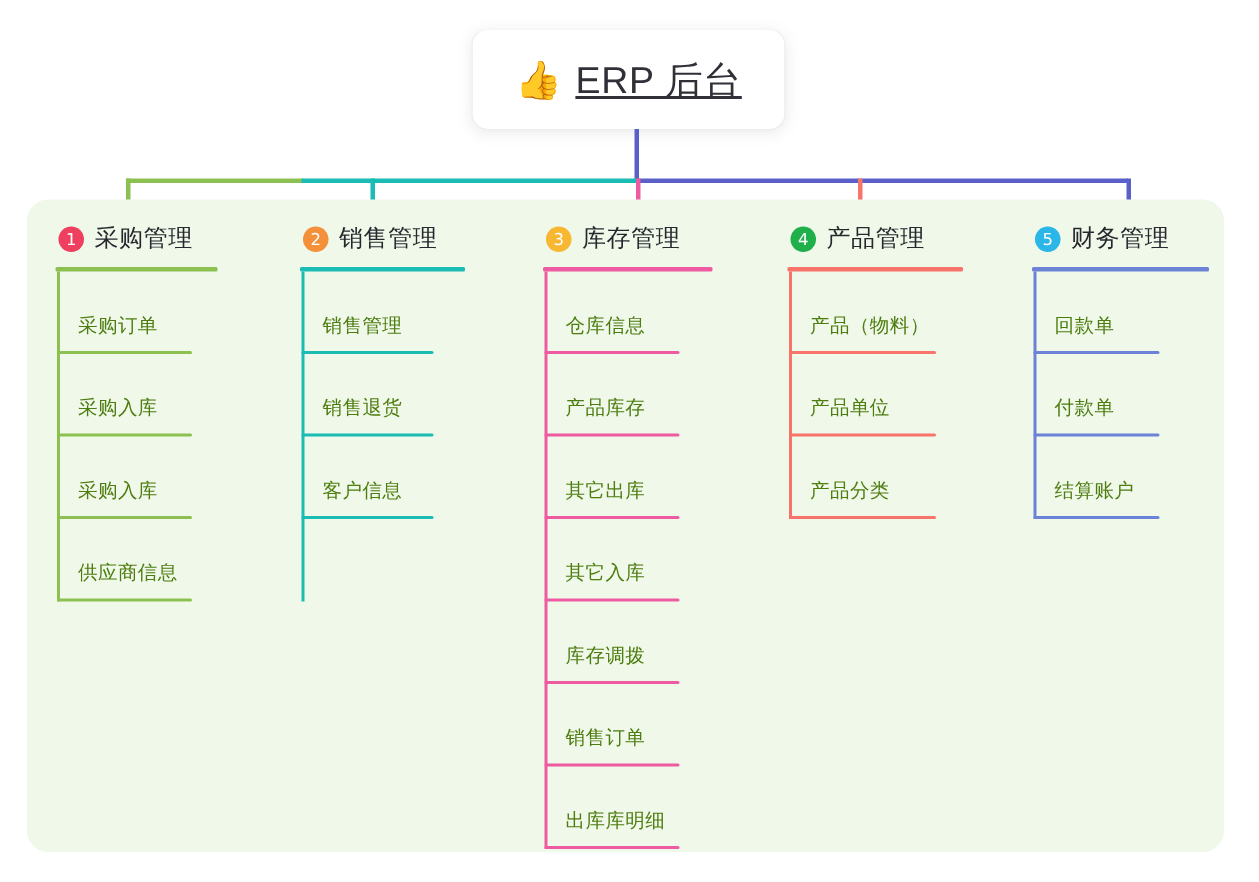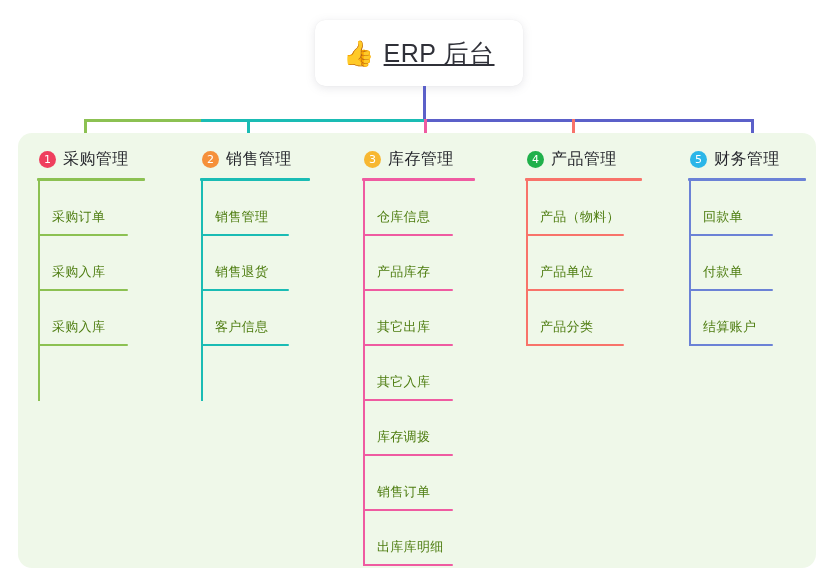--- a/index.html
+++ b/index.html
@@ -180,20 +180,24 @@
             <div class="item-rule" style="background: rgb(140, 193, 82); width: 90px;"></div>
           </div>
           <div class="item">
             <span class="item-label">采购入库</span>
             <div class="item-rule" style="background: rgb(140, 193, 82); width: 90px;"></div>
           </div>
           <div class="item">
             <span class="item-label">采购入库</span>
             <div class="item-rule" style="background: rgb(140, 193, 82); width: 90px;"></div>
           </div>
+          <div class="item">
+            <span class="item-label">供应商信息</span>
+            <div class="item-rule" style="background: rgb(140, 193, 82); width: 90px;"></div>
+          </div>
         </div>
       </div>
       <div class="col" style="left: 200px;">
         <div class="col-head">
           <span class="badge" style="background: rgb(245, 144, 58);">2</span>
           <span class="col-title">销售管理</span>
         </div>
         <div class="head-rule" style="background: rgb(26, 188, 180); width: 110px;"></div>
         <div class="items">
           <div class="spine" style="background: rgb(26, 188, 180); height: 220px;"></div>

